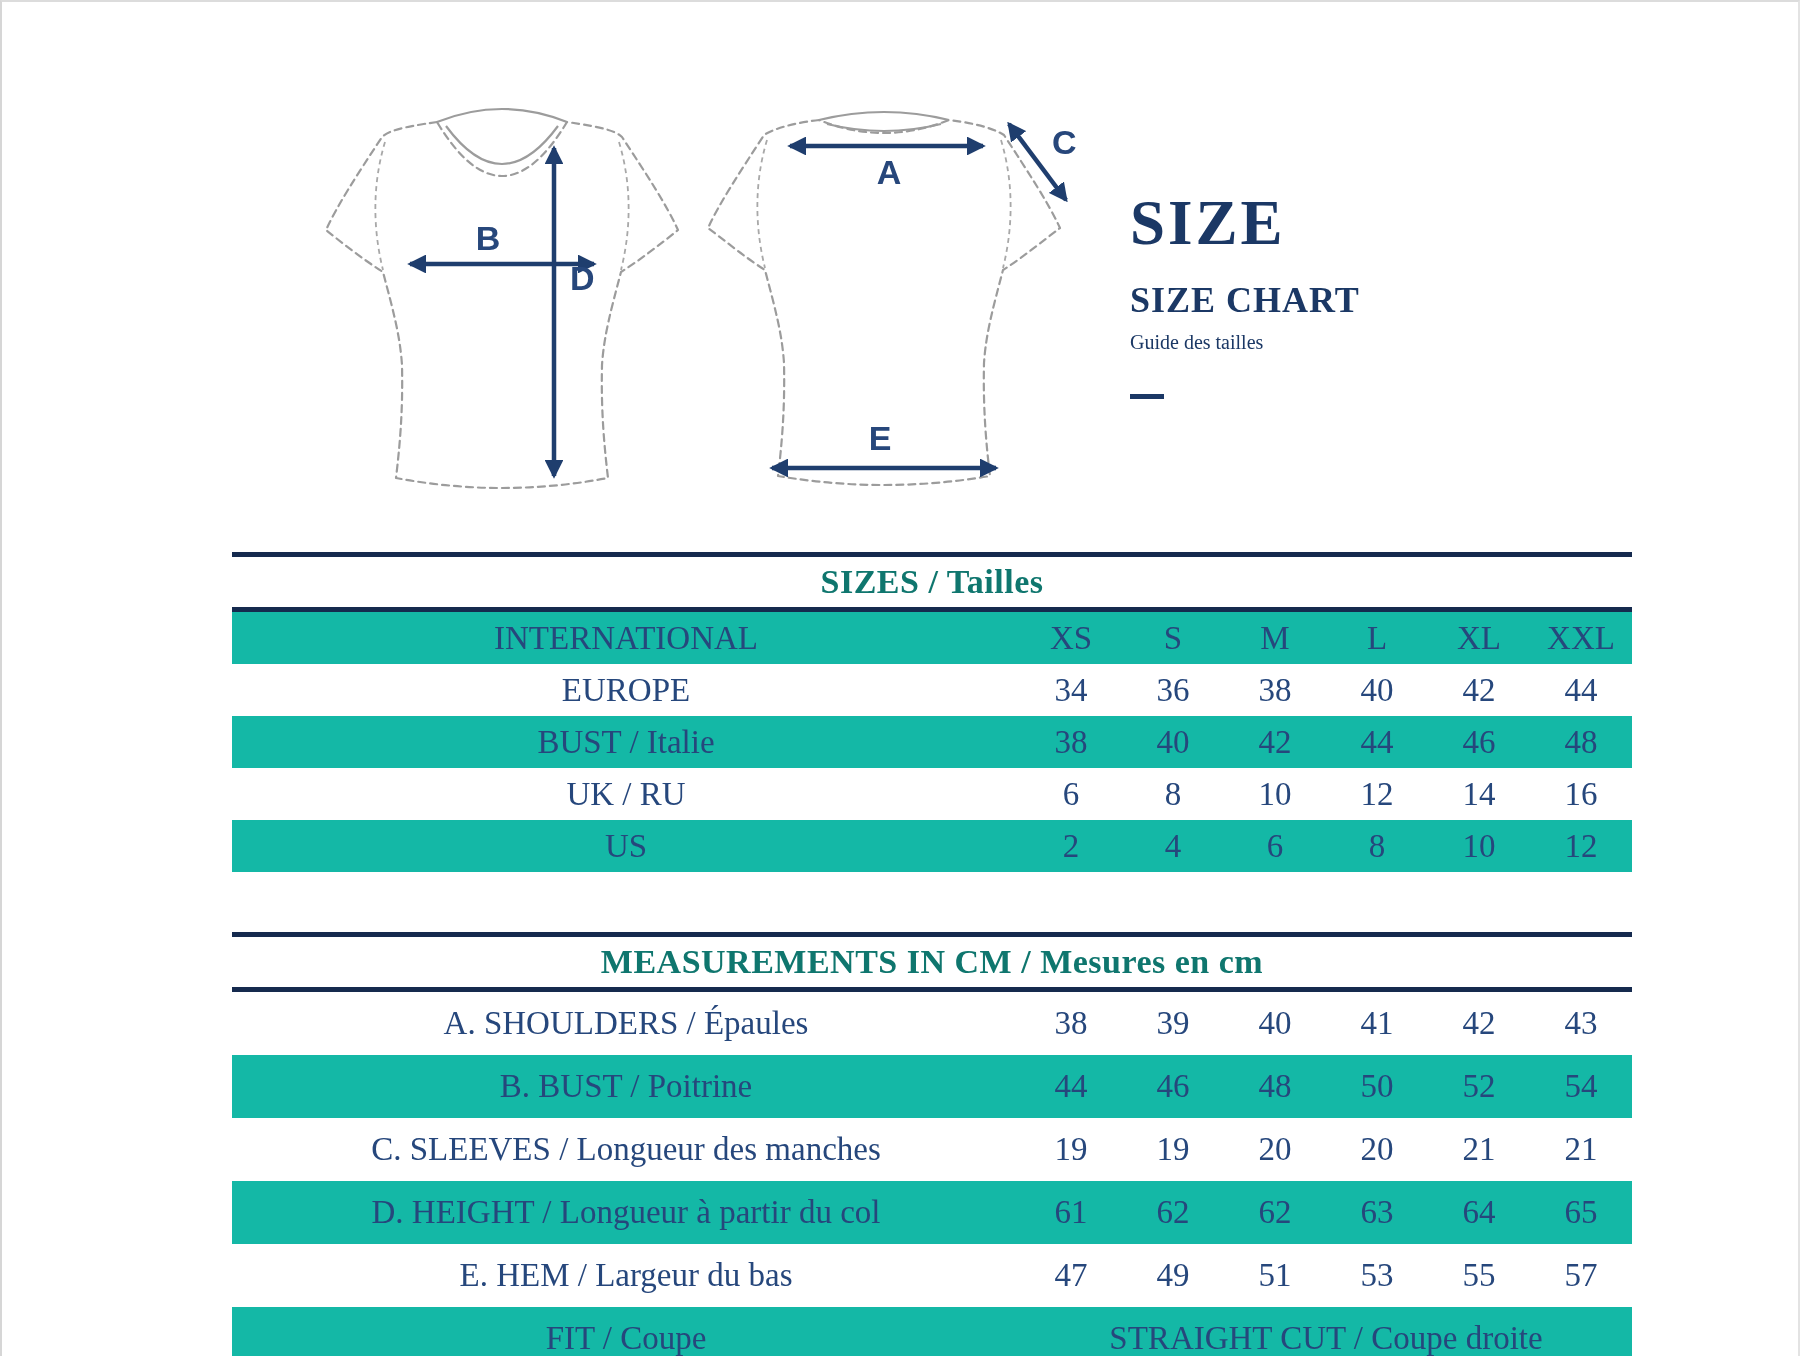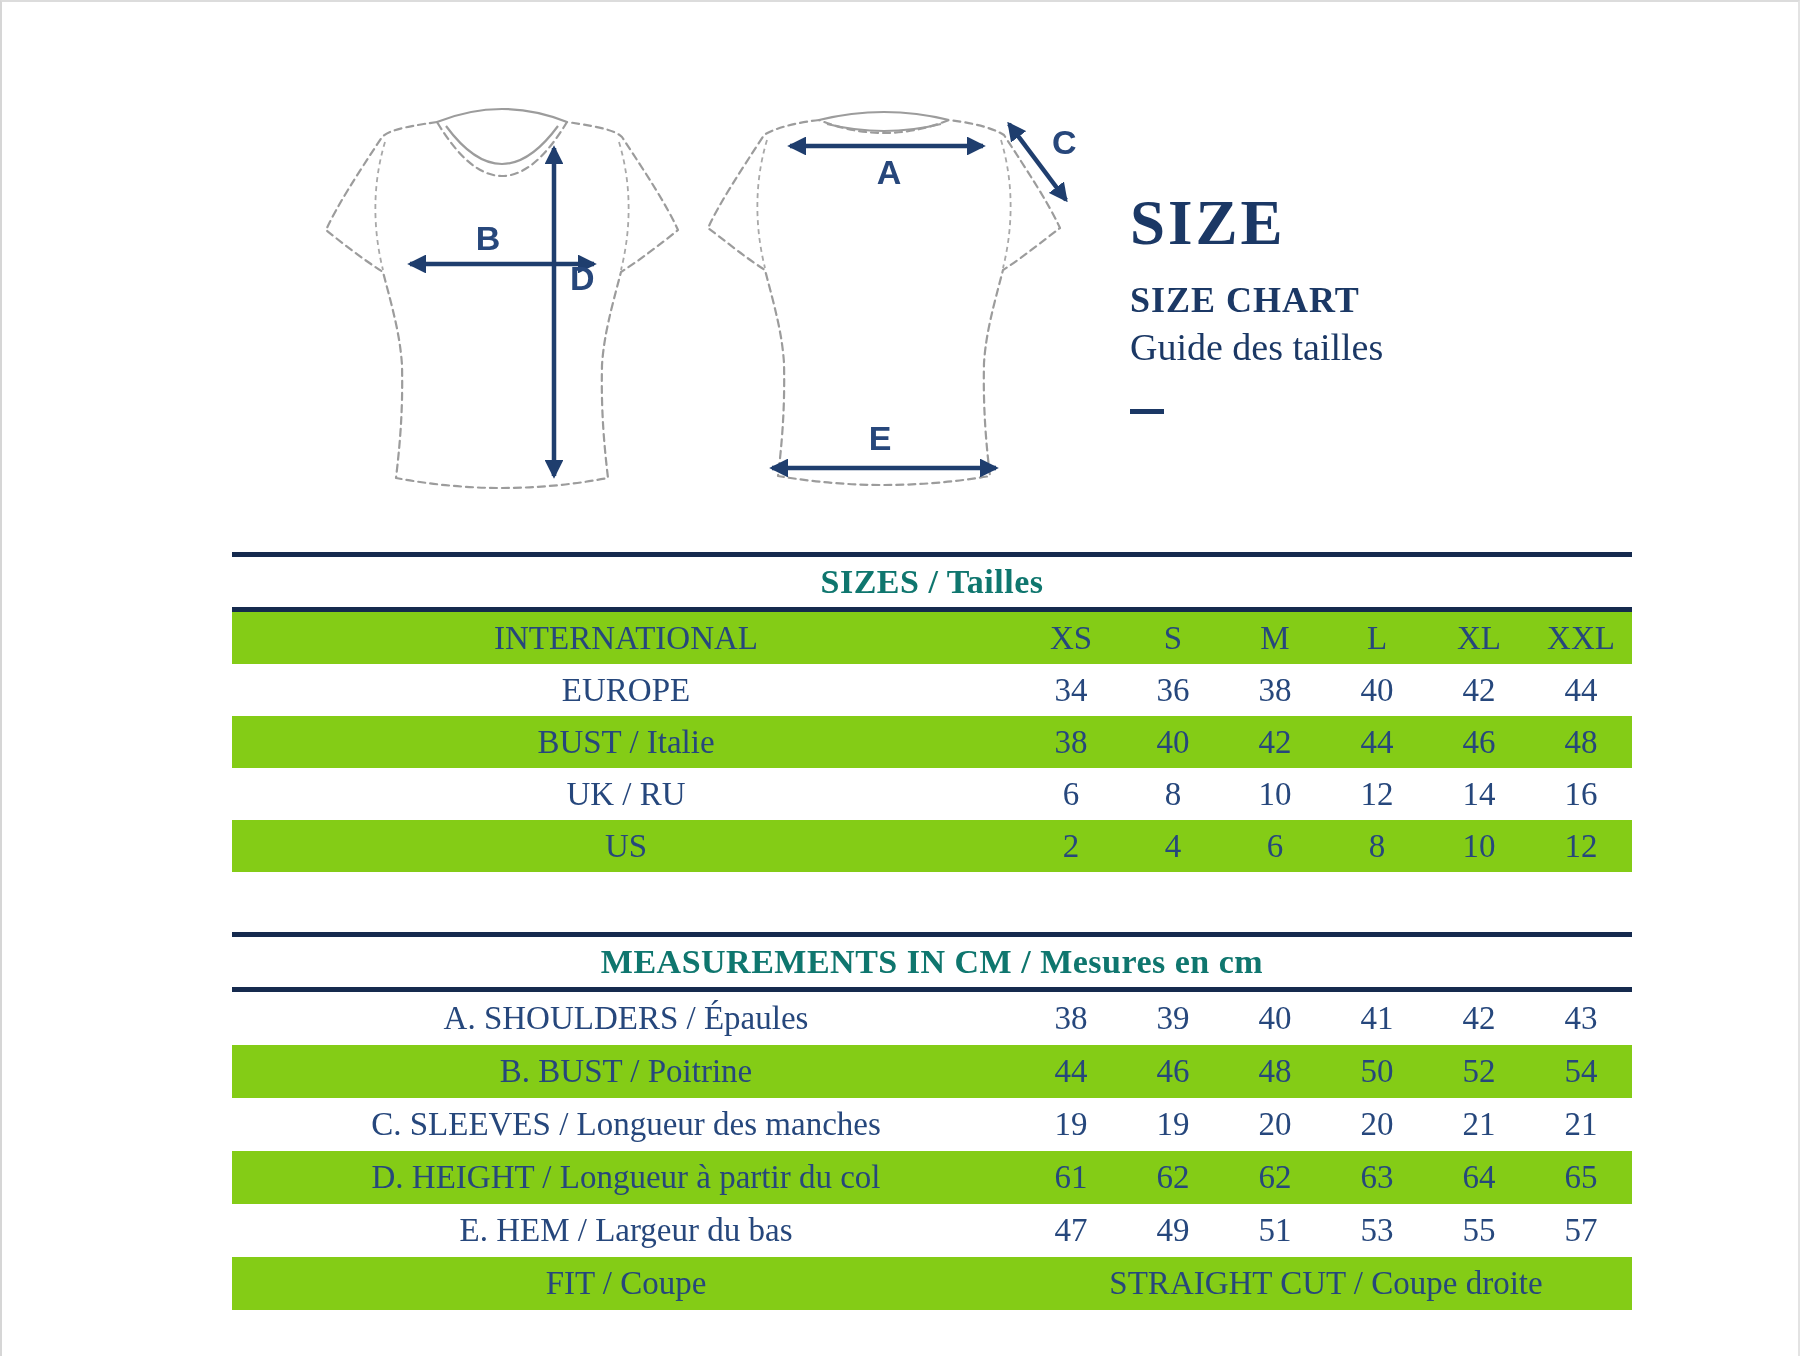--- a/index.html
+++ b/index.html
@@ -11,38 +11,38 @@
     border-left:2px solid #d6d6d6;
     border-right:2px solid #e3e3e3;
     box-sizing:border-box;
     font-family:"Liberation Serif", serif;
     overflow:hidden;
   }
   
   .brand{position:absolute;left:1128px;top:190px;color:#1b3865;}
   .brand-name{font-size:63px;font-weight:bold;letter-spacing:3px;line-height:1;}
   .brand-sub{font-size:36px;font-weight:bold;letter-spacing:1px;margin-top:24px;}
-  .brand-sub-fr{font-size:38px;margin-top:4px;}
+  .brand-sub-fr{font-size:20px;margin-top:10px;}
   .brand-dash{width:34px;height:5px;background:#1b3865;margin-top:40px;}
   
   .tbl{position:absolute;left:230px;width:1400px;color:#26477c;}
   .tbl-sizes{top:550px;}
   .tbl-meas{top:930px;}
   .rule{height:5px;background:#152a4e;}
   .thead{
     height:50px;display:flex;align-items:center;justify-content:center;
     font-weight:bold;font-size:34px;color:#0f766e;letter-spacing:.5px;
   }
   .trow{
     display:grid;grid-template-columns:788px repeat(6,102px);
     align-items:center;text-align:center;font-size:33px;
   }
   .tbl-sizes .trow{height:52px;}
-  .tbl-meas .trow{height:53px;}
-  .trow.gray{background:#84cc16;}
+  .tbl-meas .trow{height:63px;}
+  .trow.gray{background:#14b8a6;}
   .cell{line-height:1.1;}
   .fit-value{grid-column:2 / 8;}
   
   #diagram{position:absolute;left:250px;top:78px;}
   .sketch{fill:#ffffff;stroke:#9c9c9c;stroke-width:2.2;stroke-linejoin:round;stroke-linecap:round;}
   .sketch.dashed{stroke-dasharray:7 5;fill:#ffffff;}
   .seam{fill:none;stroke:#a8a8a8;stroke-width:1.8;stroke-dasharray:5 4;}
   .collar{fill:none;stroke:#9c9c9c;stroke-width:2.2;}
   .marrow{stroke:#1f3e6e;stroke-width:4.5;fill:none;}
   .mlabel{font-family:"Liberation Sans", sans-serif;font-size:34px;font-weight:600;fill:#27477b;}

